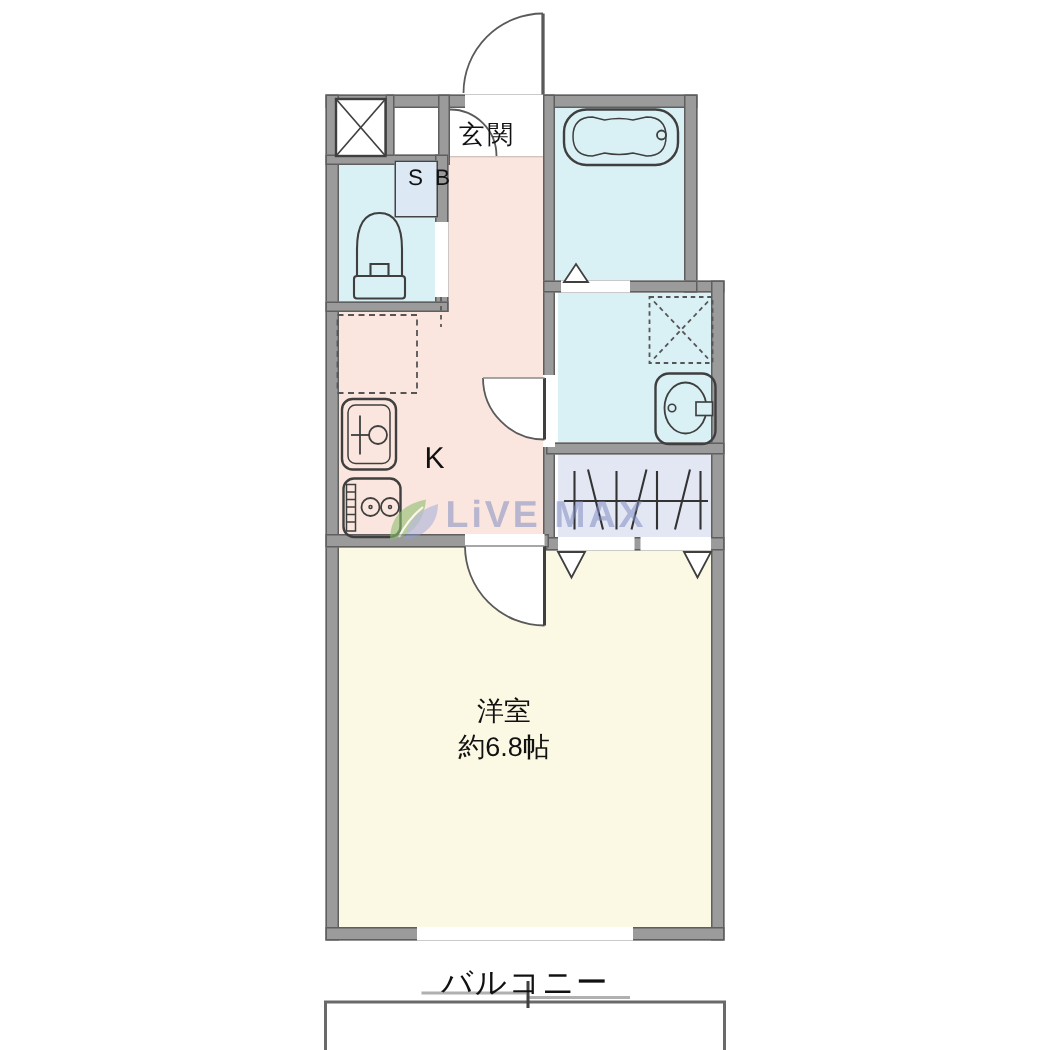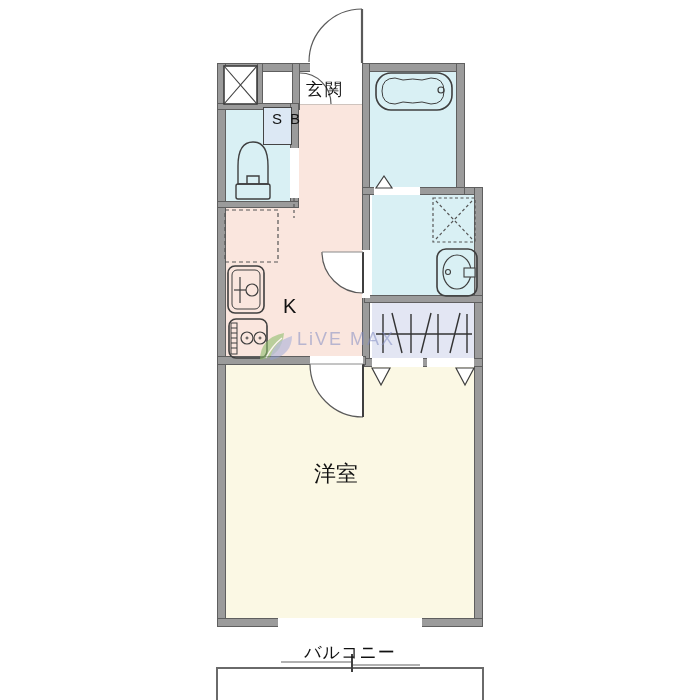--- a/index.html
+++ b/index.html
@@ -5,26 +5,26 @@
   html,body{margin:0;padding:0;background:#fff;}
   .canvas{position:relative;width:700px;height:700px;background:#ffffff;overflow:hidden;
           font-family:"Liberation Sans","DejaVu Sans",sans-serif;color:#1a1a1a;}
   .abs{position:absolute;box-sizing:border-box;margin-top:41px;}
   .room{position:absolute;box-sizing:border-box;}
   .wall{position:absolute;box-sizing:border-box;background:#9b9b9b;border:1px solid #5f5f5f;}
   .gap{position:absolute;background:#ffffff;}
   .lbl{position:absolute;white-space:nowrap;color:#111;}
   .lbl-genkan{left:306px;top:78px;font-size:17px;letter-spacing:2px;}
   .lbl-k{left:283px;top:295px;font-size:20px;}
-  .lbl-room{left:226px;top:462px;width:220px;text-align:center;font-size:22px;line-height:24px;}
-  .lbl-balcony{left:216px;top:641px;width:268px;text-align:center;font-size:17px;letter-spacing:1px;}
+  .lbl-room{left:226px;top:462px;width:220px;text-align:center;font-size:18px;line-height:24px;}
+  .lbl-balcony{left:216px;top:641px;width:268px;text-align:center;font-size:21px;letter-spacing:1px;}
   .sbbox{left:263px;top:66px;width:29px;height:38px;background:#dce8f4;border:1px solid #444;
          font-size:15px;line-height:17px;text-align:center;word-break:break-all;
          letter-spacing:8px;text-indent:8px;padding-top:2px;}
-  .watermark{position:absolute;left:297px;top:329px;font-size:18px;font-weight:400;
+  .watermark{position:absolute;left:297px;top:329px;font-size:25px;font-weight:700;
              letter-spacing:2px;color:rgba(130,140,195,0.55);white-space:nowrap;}
   .wm-leaf{position:absolute;left:258px;top:330px;width:40px;height:32px;opacity:0.6;}
   .balcony{left:216px;top:626px;width:268px;height:53px;background:#ffffff;border:2px solid #6a6a6a;}
   svg{display:block;}
   .fixlayer{position:absolute;left:0;top:0;pointer-events:none;}
 </style>
 </head>
 <body>
 
 <div class="canvas">
@@ -176,20 +176,21 @@
   </svg>
 
   <div class="lbl lbl-genkan">玄関</div>
 
   <div class="abs sbbox lbl">SB</div>
 
   <div class="lbl lbl-k">K</div>
 
   <div class="lbl lbl-room">
     <div>洋室</div>
+    <div>約6.8帖</div>
   </div>
 
   <div class="lbl lbl-balcony">バルコニー</div>
 
   <svg class="wm-leaf" viewBox="0 0 40 32">
     <path d="M2,30 Q2,8 26,3 Q24,26 2,30 Z" fill="#8fbf6f"></path>
     <path d="M12,30 Q14,12 34,6 Q34,24 14,30 Z" fill="#8fa0d8" opacity="0.75"></path>
     <path d="M8,28 Q14,16 24,8" fill="none" stroke="#ffffff" stroke-width="1.4"></path>
   </svg>
   <div class="watermark">LiVE MAX</div>

